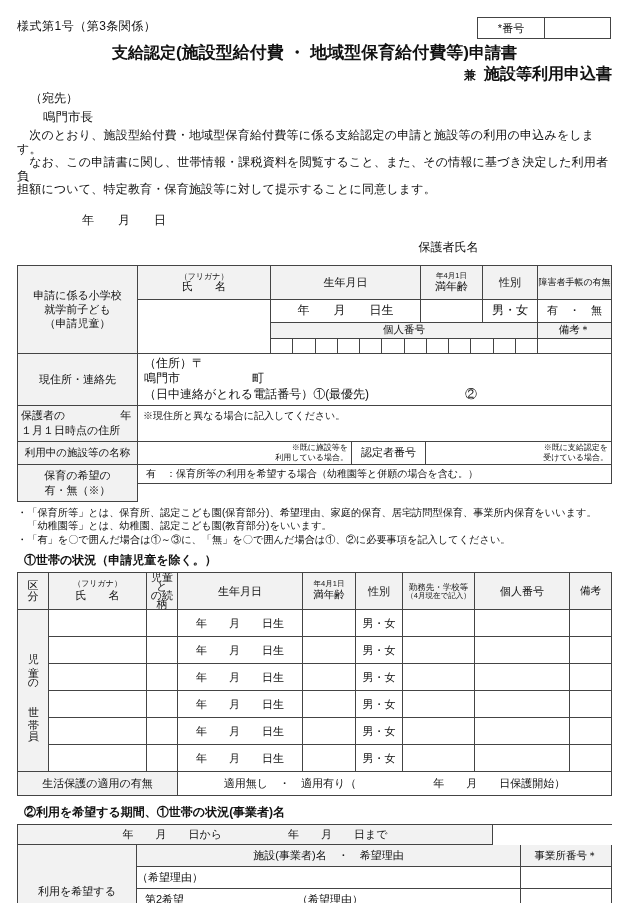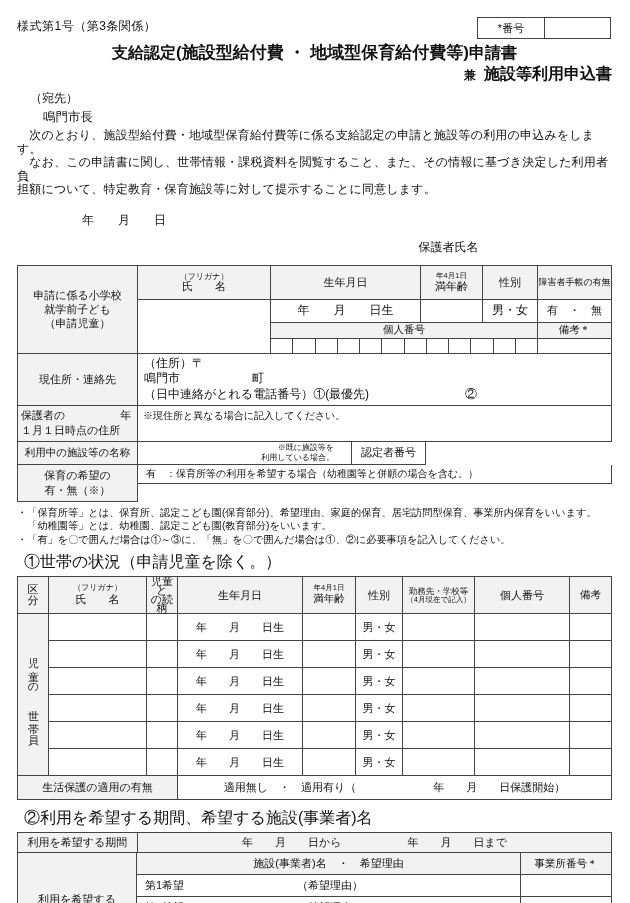--- a/index.html
+++ b/index.html
@@ -30,25 +30,25 @@
   .ctr{justify-content:center;text-align:center;}
   .tblA{margin-top:9px;}
   .hdr2{flex-direction:column;justify-content:center;line-height:11px;}
   .hsmall{font-size:8px;line-height:9px;}
   .htiny{font-size:7.5px;line-height:8.5px;}
   .handbook{font-size:9px;}
   .mybox{flex:1;border-right:1px solid #444;height:100%;}
   .mybox:last-child{border-right:none;}
   .addr-val{flex-direction:column;align-items:flex-start;justify-content:center;padding:2px 6px;line-height:15.5px;font-size:12px;}
   .small-note{font-size:10px;align-items:flex-start;padding:3px 5px;}
-  .rnote{justify-content:flex-end;text-align:right;font-size:8px;line-height:9.5px;padding-right:17px;}
+  .rnote{justify-content:flex-end;text-align:right;font-size:8px;line-height:9.5px;padding-right:3px;}
   .care-opt{padding-left:8px;font-size:10px;}
   
   .notes{margin-top:4px;font-size:10.2px;line-height:13.5px;}
-  .sec-title{margin-top:6px;padding-left:7px;font-size:16px;}
+  .sec-title{margin-top:6px;padding-left:7px;font-size:12px;font-weight:bold;}
   
   table.htab{border-collapse:collapse;table-layout:fixed;width:595px;margin-top:3px;}
   table.htab td,table.htab th{border:1px solid #444;padding:0;font-weight:normal;font-size:11px;text-align:center;vertical-align:middle;overflow:hidden;}
   table.htab th{background:#f2f2f2;}
   .vcell{background:#f2f2f2;}
   .vert-label{writing-mode:vertical-rl;text-orientation:upright;letter-spacing:13px;font-size:11px;margin:0 auto;}
   .lh11{line-height:11px;}
   
   .tblF{margin-top:3px;}
   .rank{width:152px;padding-left:8px;}
@@ -154,20 +154,24 @@
       </div>
     </div>
 
     <div class="trow" style="height:23px">
       <div class="cell gray ctr" style="width:120px;font-size:10.5px">利用中の施設等の名称</div>
       <div class="cell rnote pre" style="width:214px">
         <span class="pre">※既に施設等を
 利用している場合。</span>
       </div>
       <div class="cell ctr" style="width:74px">認定者番号</div>
+      <div class="cell rnote pre" style="width:186px">
+        <span class="pre">※既に支給認定を
+受けている場合。</span>
+      </div>
     </div>
 
     <div class="trow" style="height:37px">
       <div class="cell gray ctr pre" style="width:120px;line-height:15px">保育の希望の
 有・無（※）</div>
       <div class="colwrap" style="width:474px">
         <div class="trow" style="height:19px">
           <div class="cell care-opt" style="width:474px">有　：保育所等の利用を希望する場合（幼稚園等と併願の場合を含む。）</div>
         </div>
       </div>
@@ -280,38 +284,36 @@
       <td></td>
       <td></td>
     </tr>
     <tr style="height:24px">
       <td class="vcell" colspan="3">生活保護の適用の有無</td>
       <td colspan="6">適用無し　・　適用有り（　　　　　　　年　　月　　日保護開始）</td>
     </tr>
   </tbody>
     </table>
 
-  <div class="sec-title" style="margin-top:8px">②利用を希望する期間、希望する施設(事業者)名</div>
+  <div class="sec-title" style="margin-top:8px">②利用を希望する期間、①世帯の状況(事業者)名</div>
 
   <div class="tbl tblF">
     <div class="trow" style="height:20px">
-      <div class="cell gray ctr" style="width:120px">利用を希望する期間</div>
       <div class="cell gray ctr" style="width:475px">年　　月　　日から　　　　　　年　　月　　日まで</div>
     </div>
     <div class="trow" style="height:110px">
       <div class="cell gray ctr pre" style="width:120px;line-height:17px">利用を希望する
 施設(事業者)名</div>
       <div class="colwrap" style="width:475px">
         <div class="trow" style="height:22px">
           <div class="cell gray ctr" style="width:384px">施設(事業者)名　・　希望理由</div>
           <div class="cell gray ctr" style="width:91px;font-size:10.5px">事業所番号＊</div>
         </div>
         <div class="trow" style="height:22px">
           <div class="cell" style="width:384px">
-            <span class="rank">第1希望</span>
             <span>（希望理由）</span>
           </div>
           <div class="cell" style="width:91px"></div>
         </div>
         <div class="trow" style="height:22px">
           <div class="cell" style="width:384px">
             <span class="rank">第2希望</span>
             <span>（希望理由）</span>
           </div>
           <div class="cell" style="width:91px"></div>

